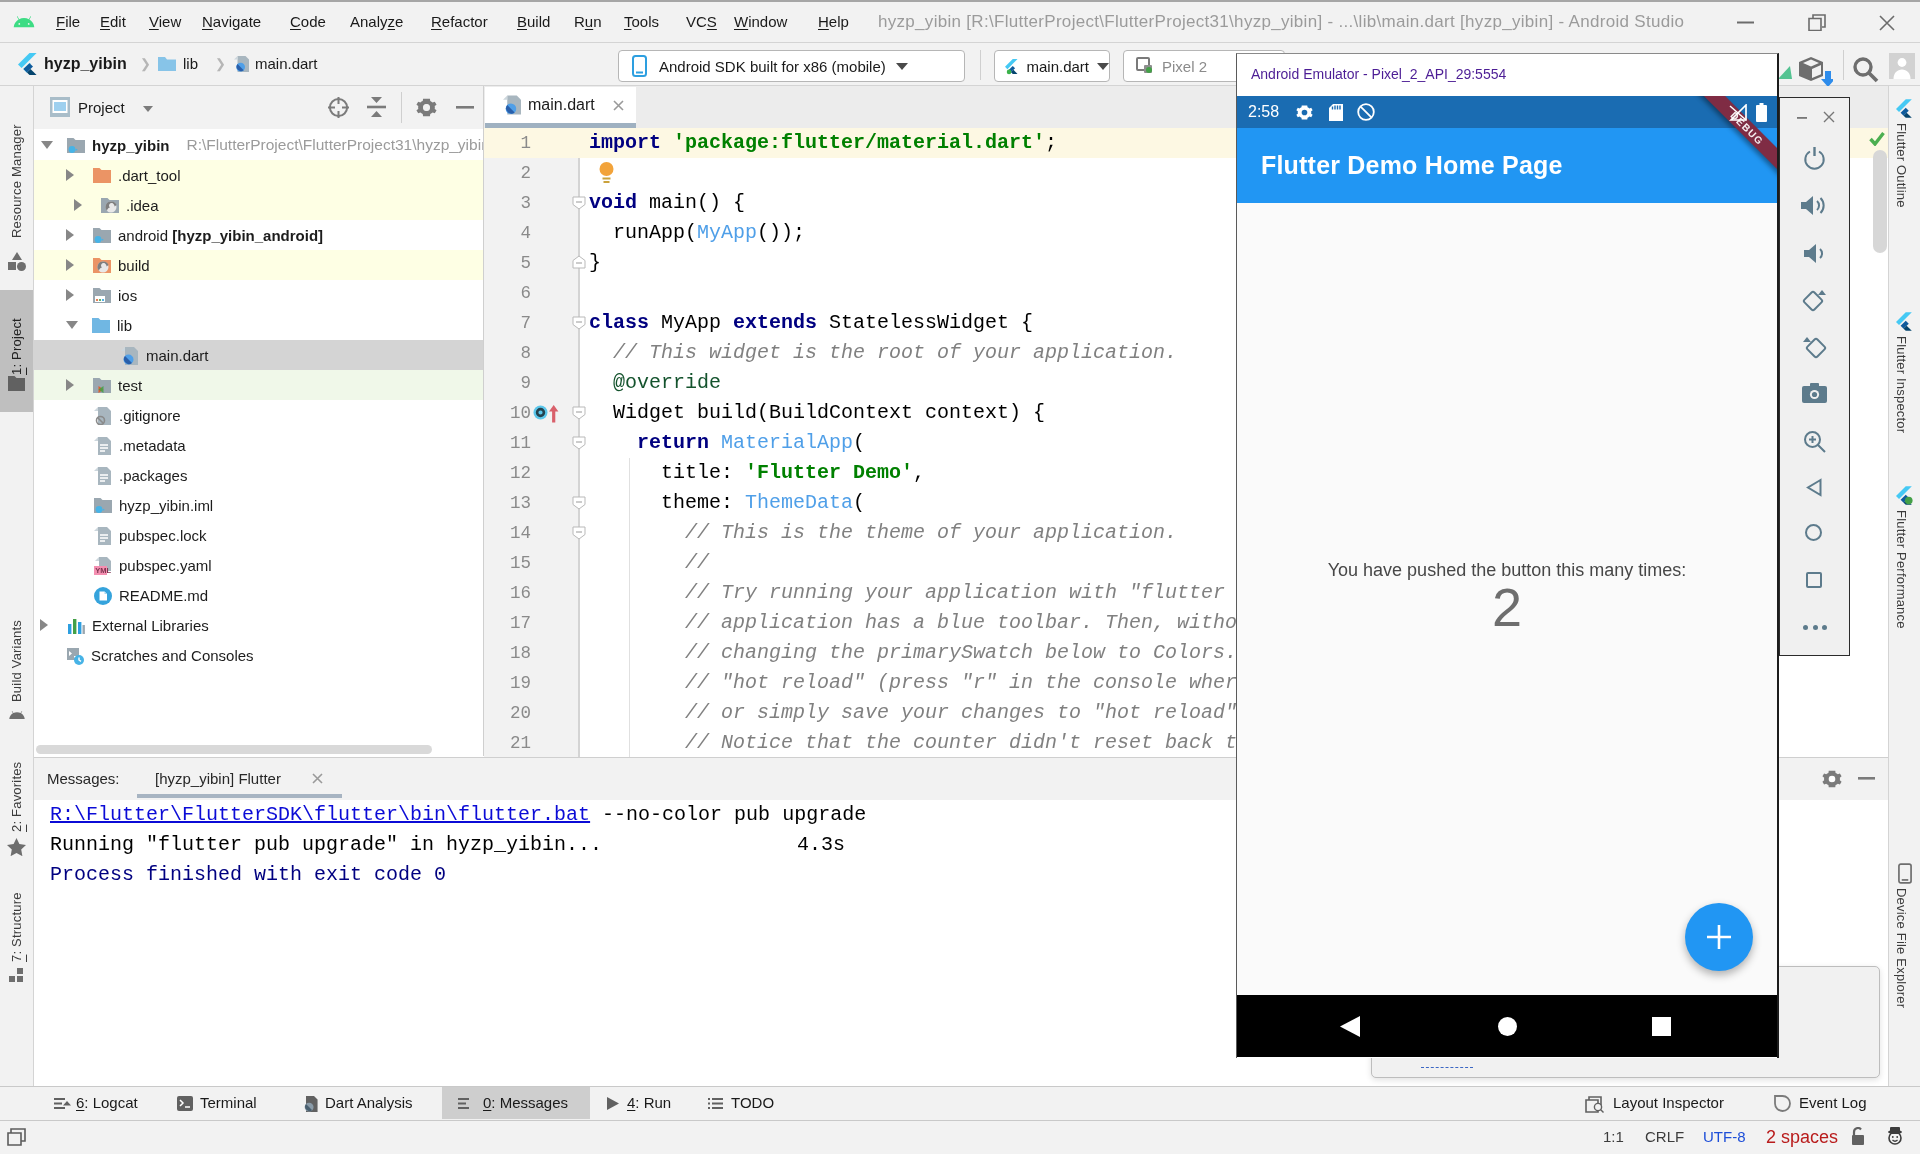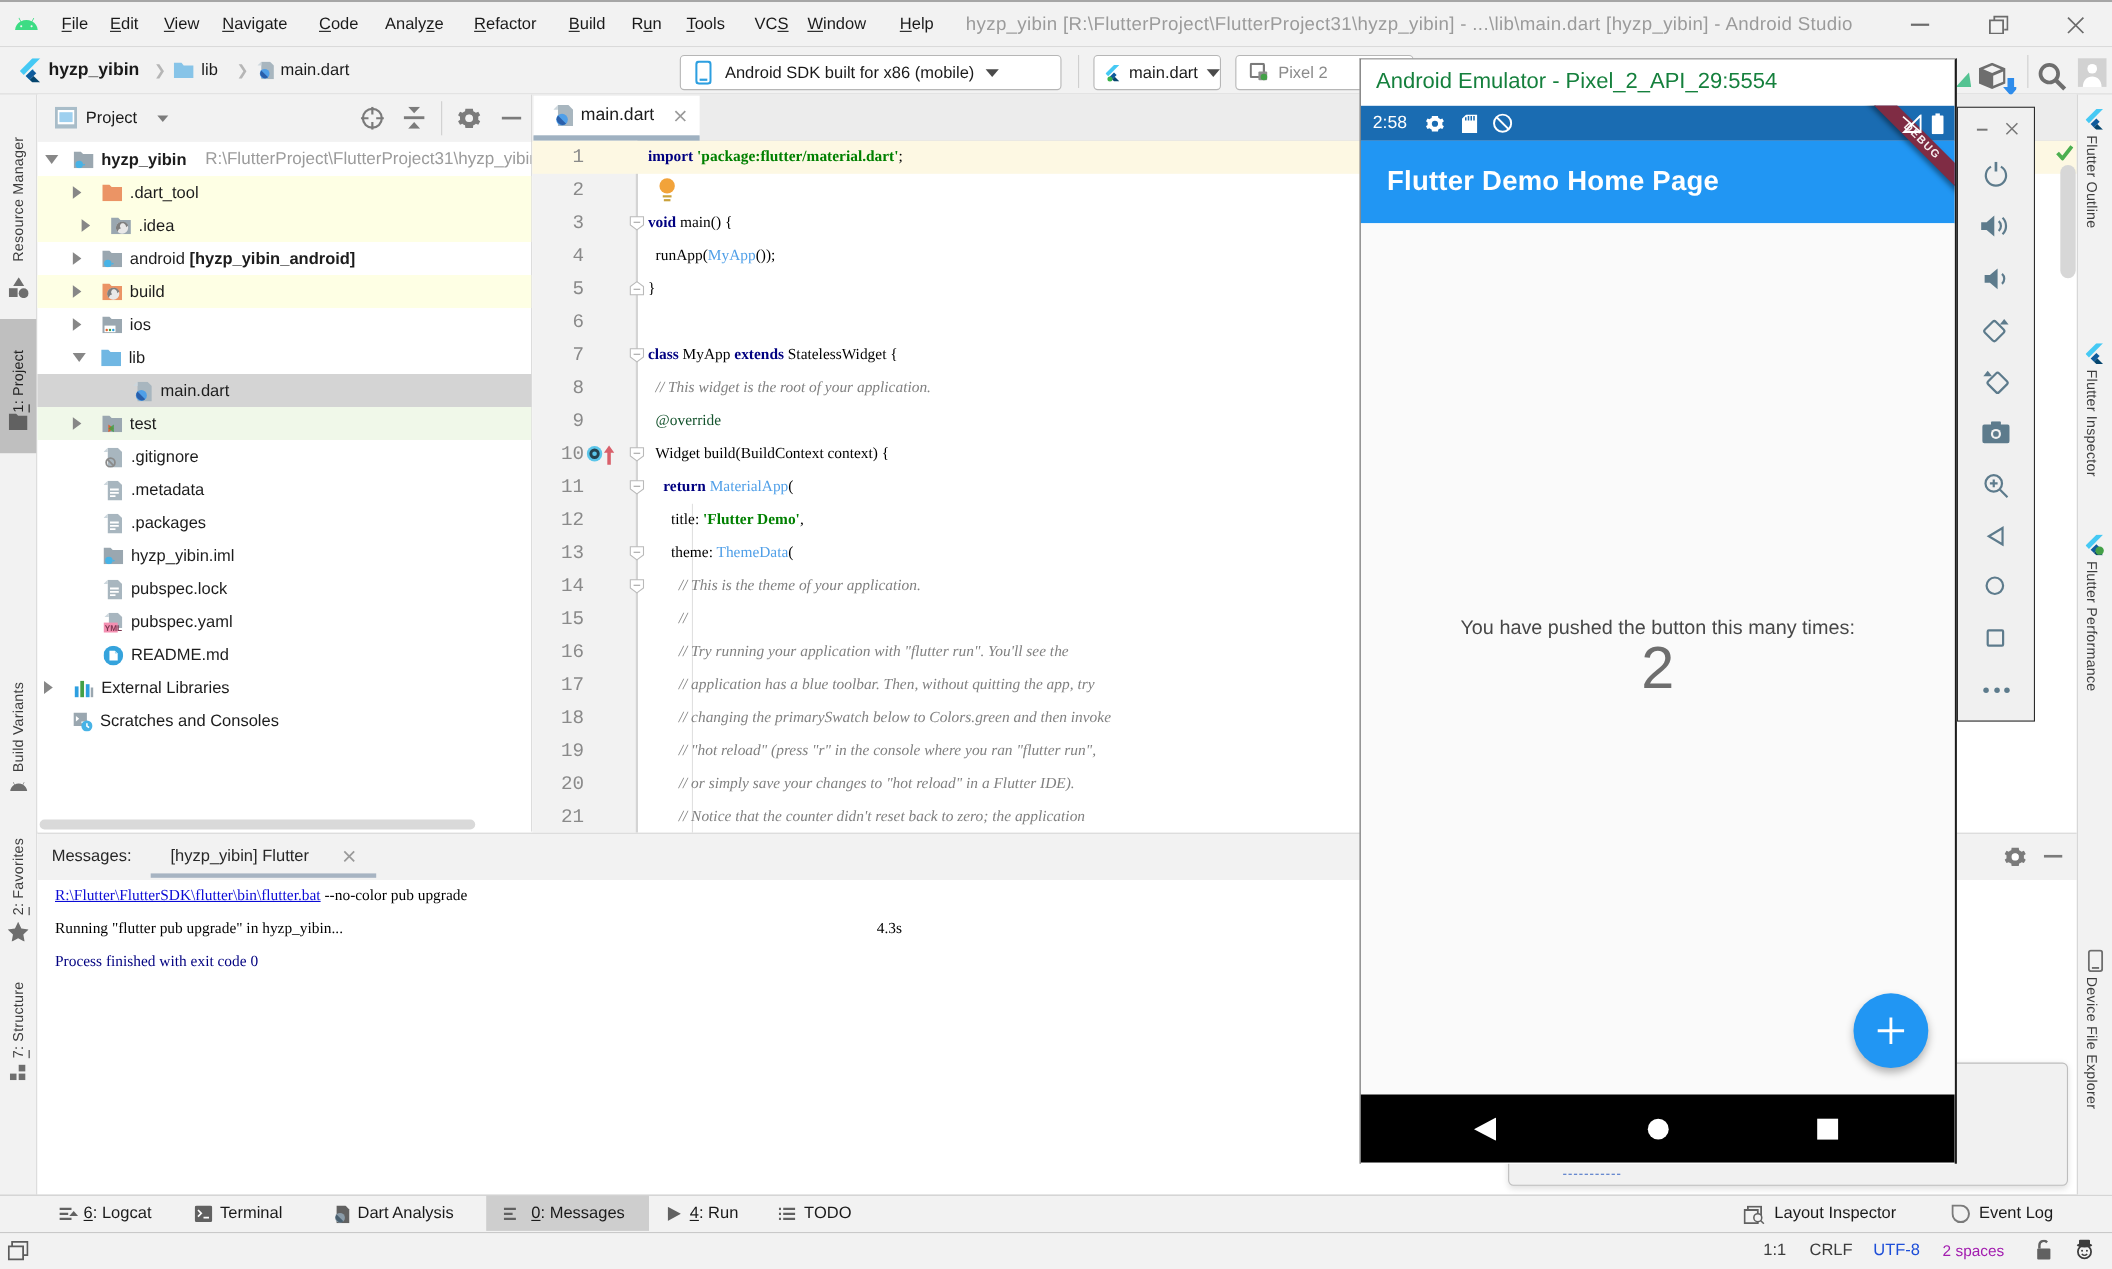--- a/index.html
+++ b/index.html
@@ -19,21 +19,21 @@
 .caret{display:inline-block;vertical-align:middle;width:0;height:0;border-left:6px solid transparent;border-right:6px solid transparent;border-top:7px solid #4a4a4a;margin-left:10px}
 
 .vtextup{writing-mode:vertical-rl;transform:rotate(180deg);font-size:13px;color:#3c3c3c;letter-spacing:.2px}
 .vtextdn{writing-mode:vertical-rl;font-size:13px;color:#3c3c3c;letter-spacing:.2px}
 
 .trow{position:absolute;left:34px;width:450px;height:30px;display:flex;align-items:center;font-size:15px;color:#1c1c1c;overflow:hidden;white-space:nowrap}
 .trow .tri{width:0;height:0;border-top:6px solid transparent;border-bottom:6px solid transparent;border-left:8px solid #878787;margin-right:19px}
 .trow .trid{width:0;height:0;border-left:6px solid transparent;border-right:6px solid transparent;border-top:8px solid #878787;margin-right:14px}
 .ticon{width:18px;height:16px;margin-right:7px;position:relative;flex:none}
 
-.cl{position:absolute;left:589px;height:35px;line-height:30px;font-size:14px;white-space:pre;font-family:Liberation Serif, serif;color:#000}
+.cl{position:absolute;left:589px;height:35px;line-height:30px;font-size:20px;white-space:pre;font-family:Liberation Mono, monospace;color:#000}
 .ln{position:absolute;left:485px;width:46px;height:30px;line-height:30px;text-align:right;font-size:17.5px;color:#8a8a8a;font-family:"Liberation Mono",monospace}
 .kw{color:#000080;font-weight:bold}
 .str{color:#008000;font-weight:bold}
 .cm{color:#808080;font-style:italic}
 .cls{color:#4f9fe8}
 .ann{color:#14532d}
 </style>
 </head>
 <body>
 
@@ -544,21 +544,21 @@
 <svg class="abs" style="left:1774px;top:1095px" width="17" height="17" viewBox="0 0 17 17">
     <path fill="none" stroke="#7b7b7b" stroke-width="1.8" d="M8.5 1A7.5 7.5 0 111 8.5V1z"></path>
   </svg>
 <span class="abs" style="left:1799px;top:1086px;height:33px;line-height:33px;font-size:15px">Event Log</span>
 <svg class="abs" style="left:7px;top:1128px" width="19" height="18" viewBox="0 0 19 18">
     <path fill="none" stroke="#5c5c5c" stroke-width="1.6" d="M1 5h13v12H1zM4 5V1h14v12h-4"></path>
   </svg>
 <span class="abs" style="left:1603px;top:1120px;height:34px;line-height:34px;font-size:15px;color:#3c3c3c">1:1</span>
 <span class="abs" style="left:1645px;top:1120px;height:34px;line-height:34px;font-size:15px;color:#3c3c3c">CRLF</span>
 <span class="abs" style="left:1703px;top:1120px;height:34px;line-height:34px;font-size:15px;color:#1d4ed8">UTF-8</span>
-<span class="abs" style="left:1766px;top:1120px;height:34px;line-height:34px;font-size:14px;color:#a21caf">2 spaces</span>
+<span class="abs" style="left:1766px;top:1120px;height:34px;line-height:34px;font-size:18px;color:#b91c1c">2 spaces</span>
 <svg class="abs" style="left:1849px;top:1127px" width="17" height="19" viewBox="0 0 17 19">
     <rect x="3" y="8" width="12" height="10" rx="1" fill="#616161"></rect>
     <path fill="none" stroke="#616161" stroke-width="2.2" d="M5 8V5a4 4 0 017-2.6"></path>
   </svg>
 <svg class="abs" style="left:1884px;top:1126px" width="22" height="21" viewBox="0 0 22 21">
     <ellipse cx="11" cy="6" rx="7" ry="2" fill="#3c3c3c"></ellipse>
     <rect x="6" y="1" width="10" height="5" rx="1" fill="#3c3c3c"></rect>
     <circle cx="11" cy="12" r="6" fill="none" stroke="#3c3c3c" stroke-width="1.6"></circle>
     <circle cx="8.8" cy="11" r=".9" fill="#3c3c3c"></circle>
     <circle cx="13.2" cy="11" r=".9" fill="#3c3c3c"></circle>
@@ -588,21 +588,21 @@
 <svg class="abs" style="left:1898px;top:863px" width="14" height="21" viewBox="0 0 15 22">
     <rect x="1" y="1" width="13" height="20" rx="2" fill="none" stroke="#6e6e6e" stroke-width="1.8"></rect>
     <rect x="4" y="17" width="7" height="1.8" fill="#6e6e6e"></rect>
   </svg>
 <div class="abs vtextdn" style="left:1894px;top:888px;height:150px">Device File Explorer</div>
 
 <div class="abs" style="left:1371px;top:966px;width:507px;height:110px;background:#f1f1f1;border:1px solid #bdbdbd;border-radius:5px;box-shadow:0 2px 6px rgba(0,0,0,.12)"></div>
 <div class="abs" style="left:1421px;top:1058px;width:52px;height:9px;font-size:11px;color:#3b67c4;border-bottom:1px dashed #3b67c4"></div>
 
 <div class="abs" style="left:1236px;top:53px;width:543px;height:1005px;background:#fff;border-left:1px solid #5a5a5a;border-top:1px solid #8a8a8a;border-right:2px solid #1c1c1c;box-sizing:border-box"></div>
-<span class="abs" style="left:1251px;top:53px;height:43px;line-height:43px;font-size:20px;color:#15803d">Android Emulator - Pixel_2_API_29:5554</span>
+<span class="abs" style="left:1251px;top:53px;height:43px;line-height:43px;font-size:14px;color:#4c1d95">Android Emulator - Pixel_2_API_29:5554</span>
 
 <div class="abs" style="left:1237px;top:96px;width:540px;height:961px;overflow:hidden">
 
   <div class="abs" style="left:0;top:0;width:540px;height:32px;background:#1a6cb2"></div>
   <span class="abs" style="left:11px;top:0;height:32px;line-height:32px;font-size:16px;color:#fff">2:58</span>
   <svg class="abs" style="left:59px;top:8px" width="17" height="17" viewBox="0 0 24 24">
       <path fill="#fff" d="M12 8a4 4 0 100 8 4 4 0 000-8zm9.4 5.6l2.1 1.6-2 3.5-2.5-1a7.7 7.7 0 01-2.7 1.6L15.9 22H8.1l-.4-2.7a7.7 7.7 0 01-2.7-1.6l-2.5 1-2-3.5 2.1-1.6a8 8 0 010-3.2L.5 8.8l2-3.5 2.5 1a7.7 7.7 0 012.7-1.6L8.1 2h7.8l.4 2.7c1 .4 1.9 1 2.7 1.6l2.5-1 2 3.5-2.1 1.6a8 8 0 010 3.2z"></path>
       <circle cx="12" cy="12" r="2.4" fill="#1a6cb2"></circle>
     </svg>
   <svg class="abs" style="left:92px;top:8px" width="14" height="17" viewBox="0 0 14 17">

